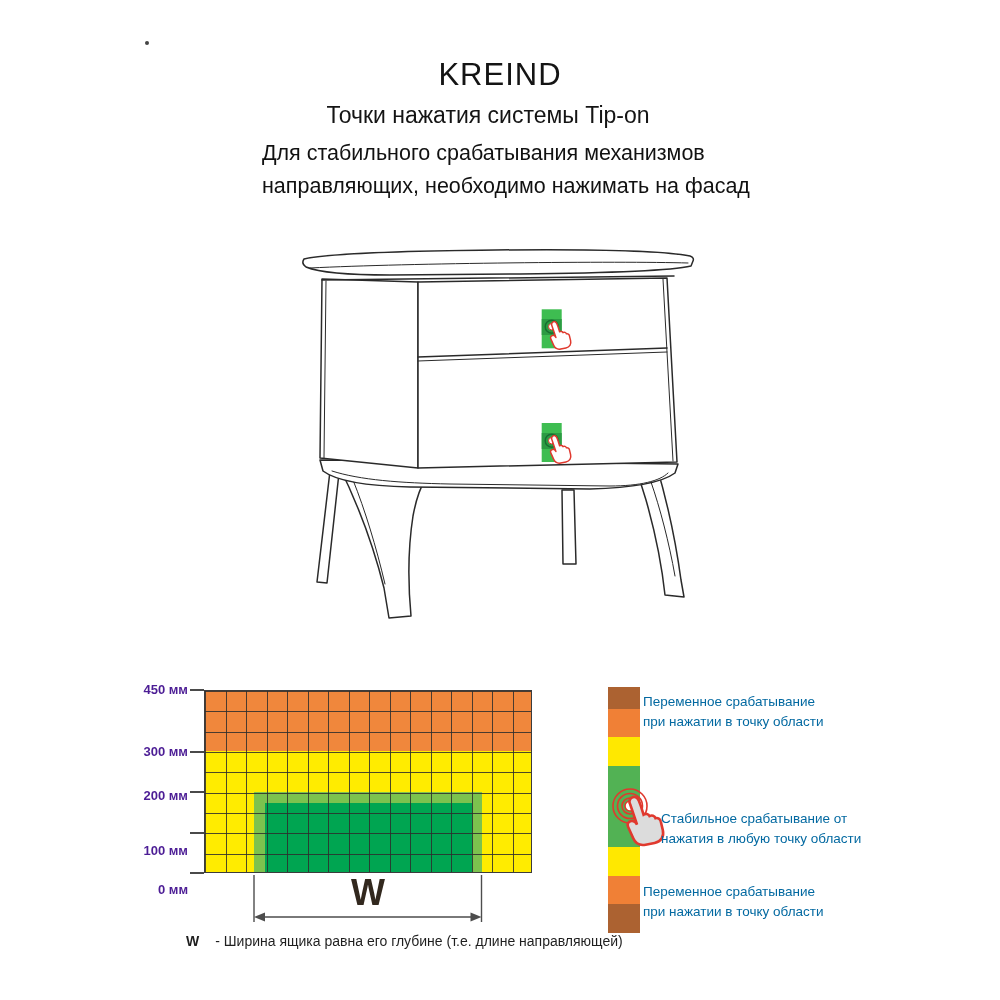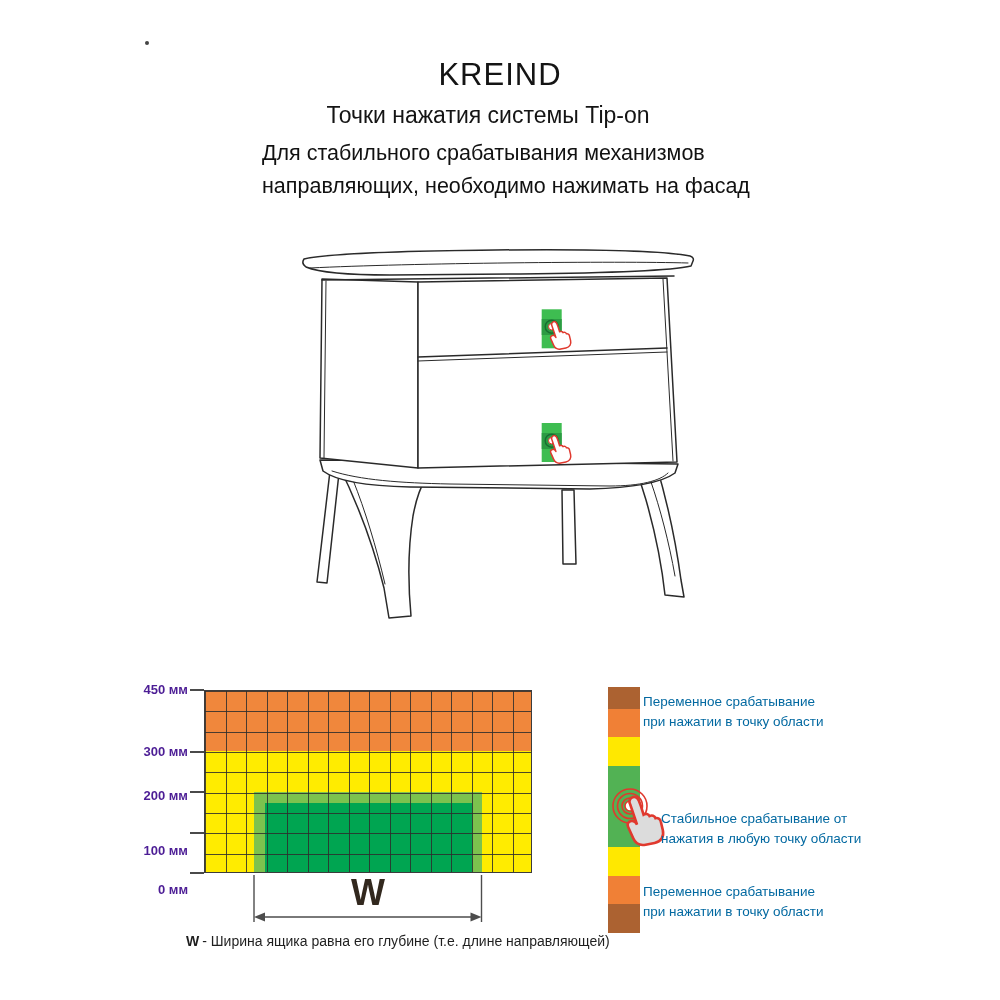--- a/index.html
+++ b/index.html
@@ -33,21 +33,21 @@
       repeating-linear-gradient(to bottom, rgba(45,45,45,.85) 0 1px, transparent 1px 20.33px);
     border:1px solid #3c3c3c;box-sizing:border-box;}
   .tick-label{position:absolute;left:140px;width:48px;text-align:right;font-size:13px;font-weight:bold;color:#4c1d95;}
   .tick-line{position:absolute;left:190px;width:14px;height:2px;background:#4a4a4a;}
 
   
   .w-svg{left:240px;top:873px;}
   .w-label{left:328px;top:872px;width:80px;text-align:center;font-size:36px;font-weight:bold;color:#32281e;}
   .caption{left:186px;top:933px;font-size:14px;color:#1f1f1f;}
   .caption .sym{font-weight:bold;}
-  .caption .rest{margin-left:3px;}
+  .caption .rest{margin-left:16px;}
 
   
   .legend-bar{left:608px;top:687px;width:32px;}
   .legend-seg{width:32px;}
   .legend-text{font-size:13.5px;line-height:19.5px;color:#0369a1;}
   .lt-1{left:643px;top:692px;}
   .lt-2{left:661px;top:789px;margin-top:20px;}
   .lt-3{left:643px;top:882px;}
   .legend-hand{left:595px;top:773px;}
 </style>

